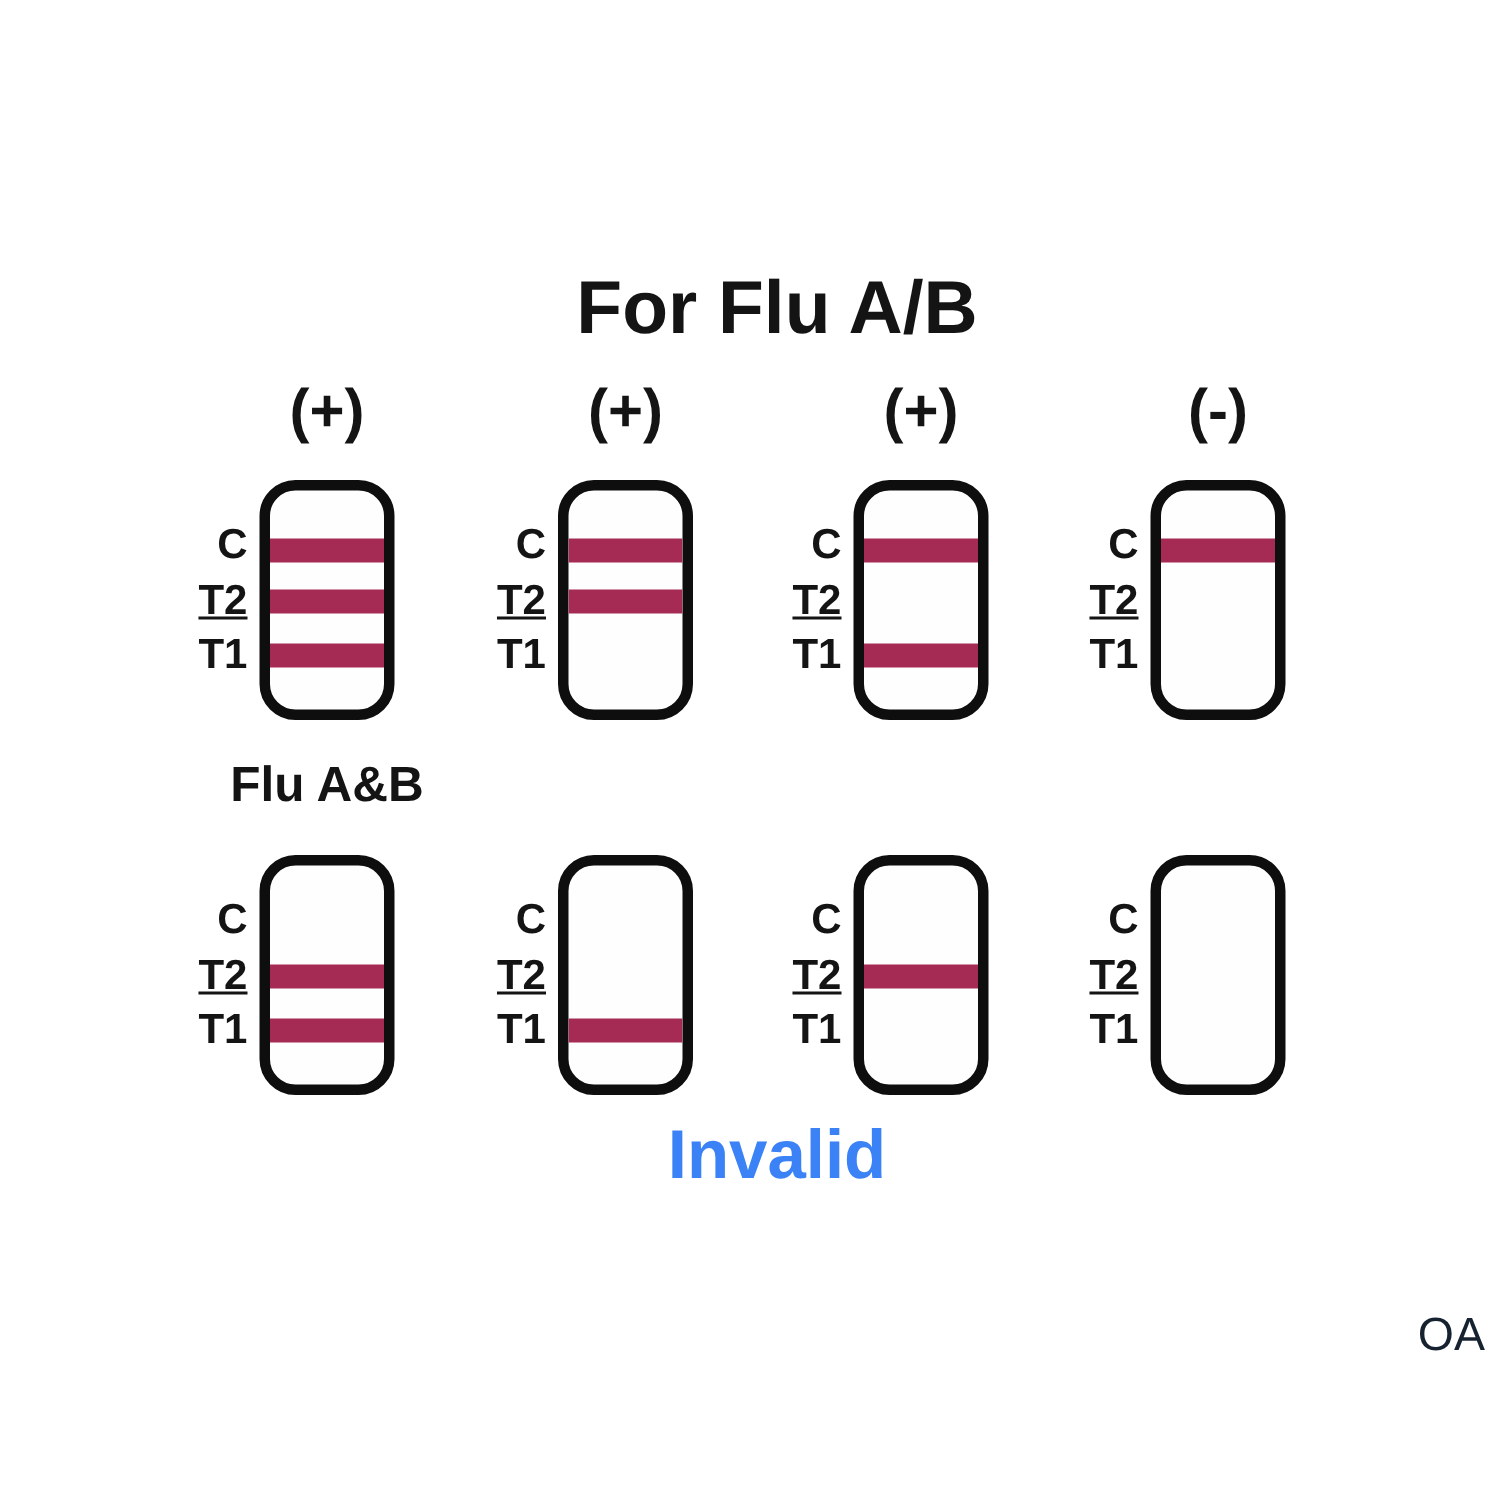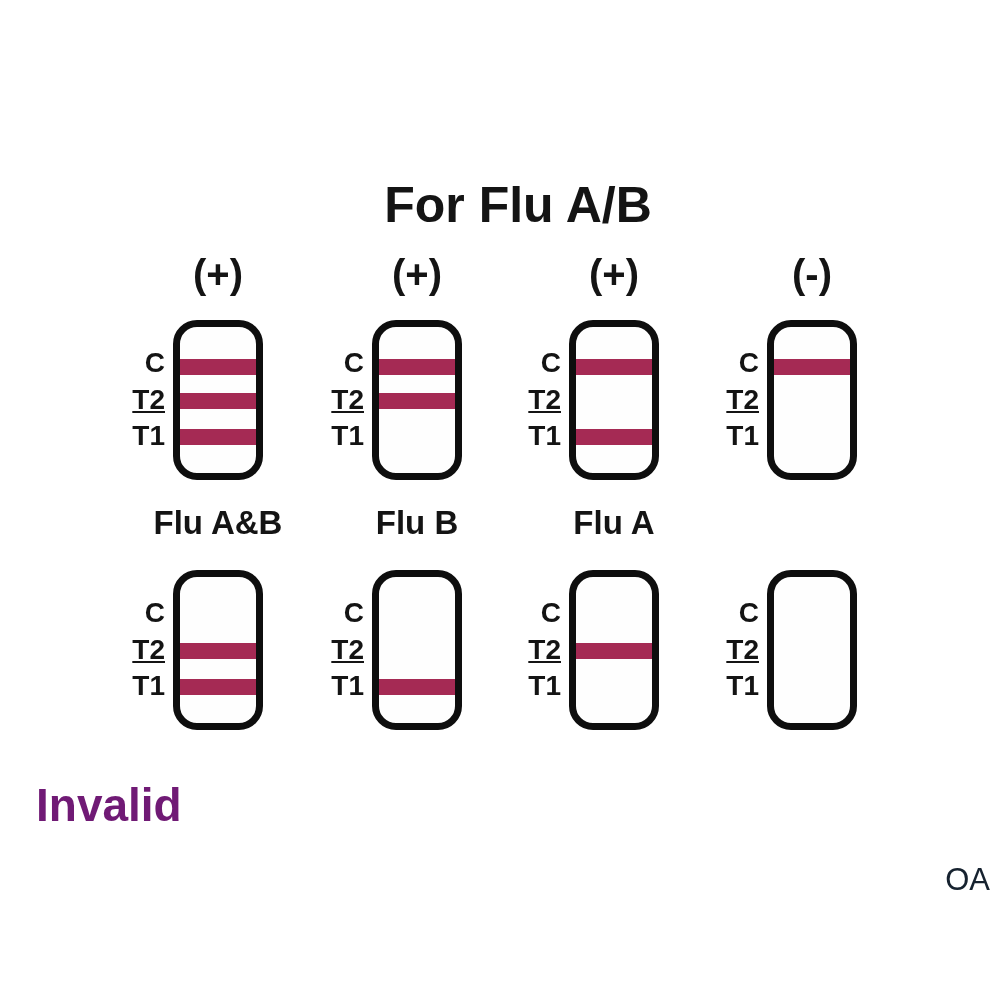--- a/index.html
+++ b/index.html
@@ -95,29 +95,29 @@
     font-size: 33px;
     font-weight: bold;
     color: #141414;
     margin-top: 14px;
   }
   .invalid {
     position: absolute;
     top: 742px;
     left: 36px;
     width: 964px;
+    text-align: center;
     font-size: 46px;
     font-weight: bold;
-    color: #701a75;
-    margin-top: 36px;
+    color: #3b82f6;
   }
   .watermark {
     position: absolute;
     right: 10px;
-    bottom: 14px;
+    bottom: 4px;
     font-size: 31px;
     font-weight: normal;
     color: var(--watermark-color, #16222F);
     letter-spacing: 0px;
   }
 </style>
 </head>
 <body>
 
 <div class="canvas">
@@ -144,36 +144,34 @@
     <div class="side-labels">
       <div class="line-label pos-c">C</div>
       <div class="line-label pos-t2">T2</div>
       <div class="line-label pos-t1">T1</div>
     </div>
     <div class="cassette">
       <div class="band band-c" style="display: block;"></div>
       <div class="band band-t2" style="display: block;"></div>
 
     </div>
-    <div class="result">Flu B</div>
   </div>
 
   <div class="group row1" style="left:514px">
     <div class="sign">(+)</div>
     <div class="side-labels">
       <div class="line-label pos-c">C</div>
       <div class="line-label pos-t2">T2</div>
       <div class="line-label pos-t1">T1</div>
     </div>
     <div class="cassette">
       <div class="band band-c" style="display: block;"></div>
 
       <div class="band band-t1" style="display: block;"></div>
     </div>
-    <div class="result">Flu A</div>
   </div>
 
   <div class="group row1" style="left:712px">
     <div class="sign">(-)</div>
     <div class="side-labels">
       <div class="line-label pos-c">C</div>
       <div class="line-label pos-t2">T2</div>
       <div class="line-label pos-t1">T1</div>
     </div>
     <div class="cassette">

